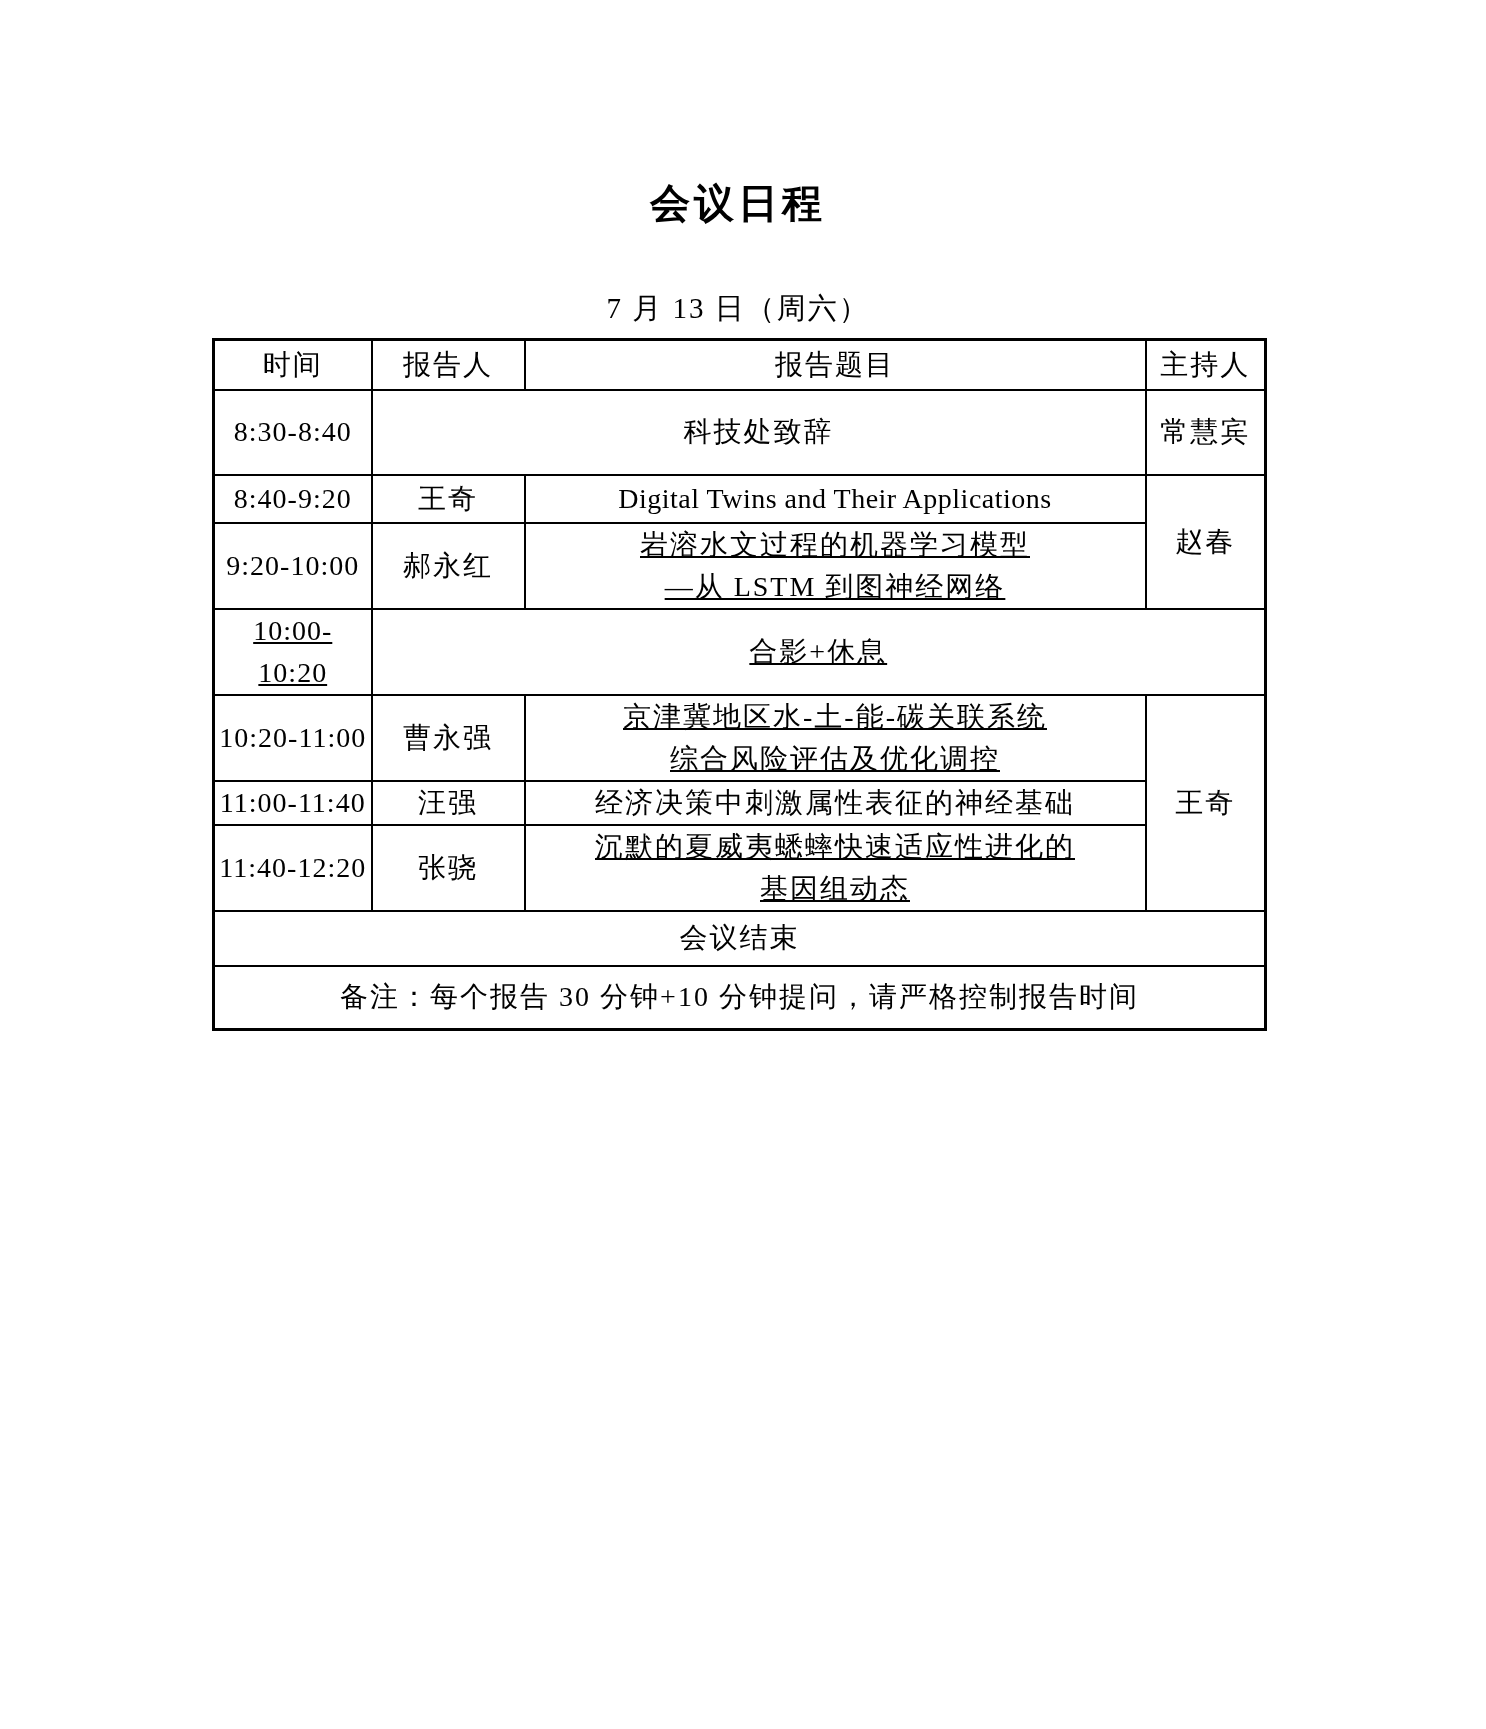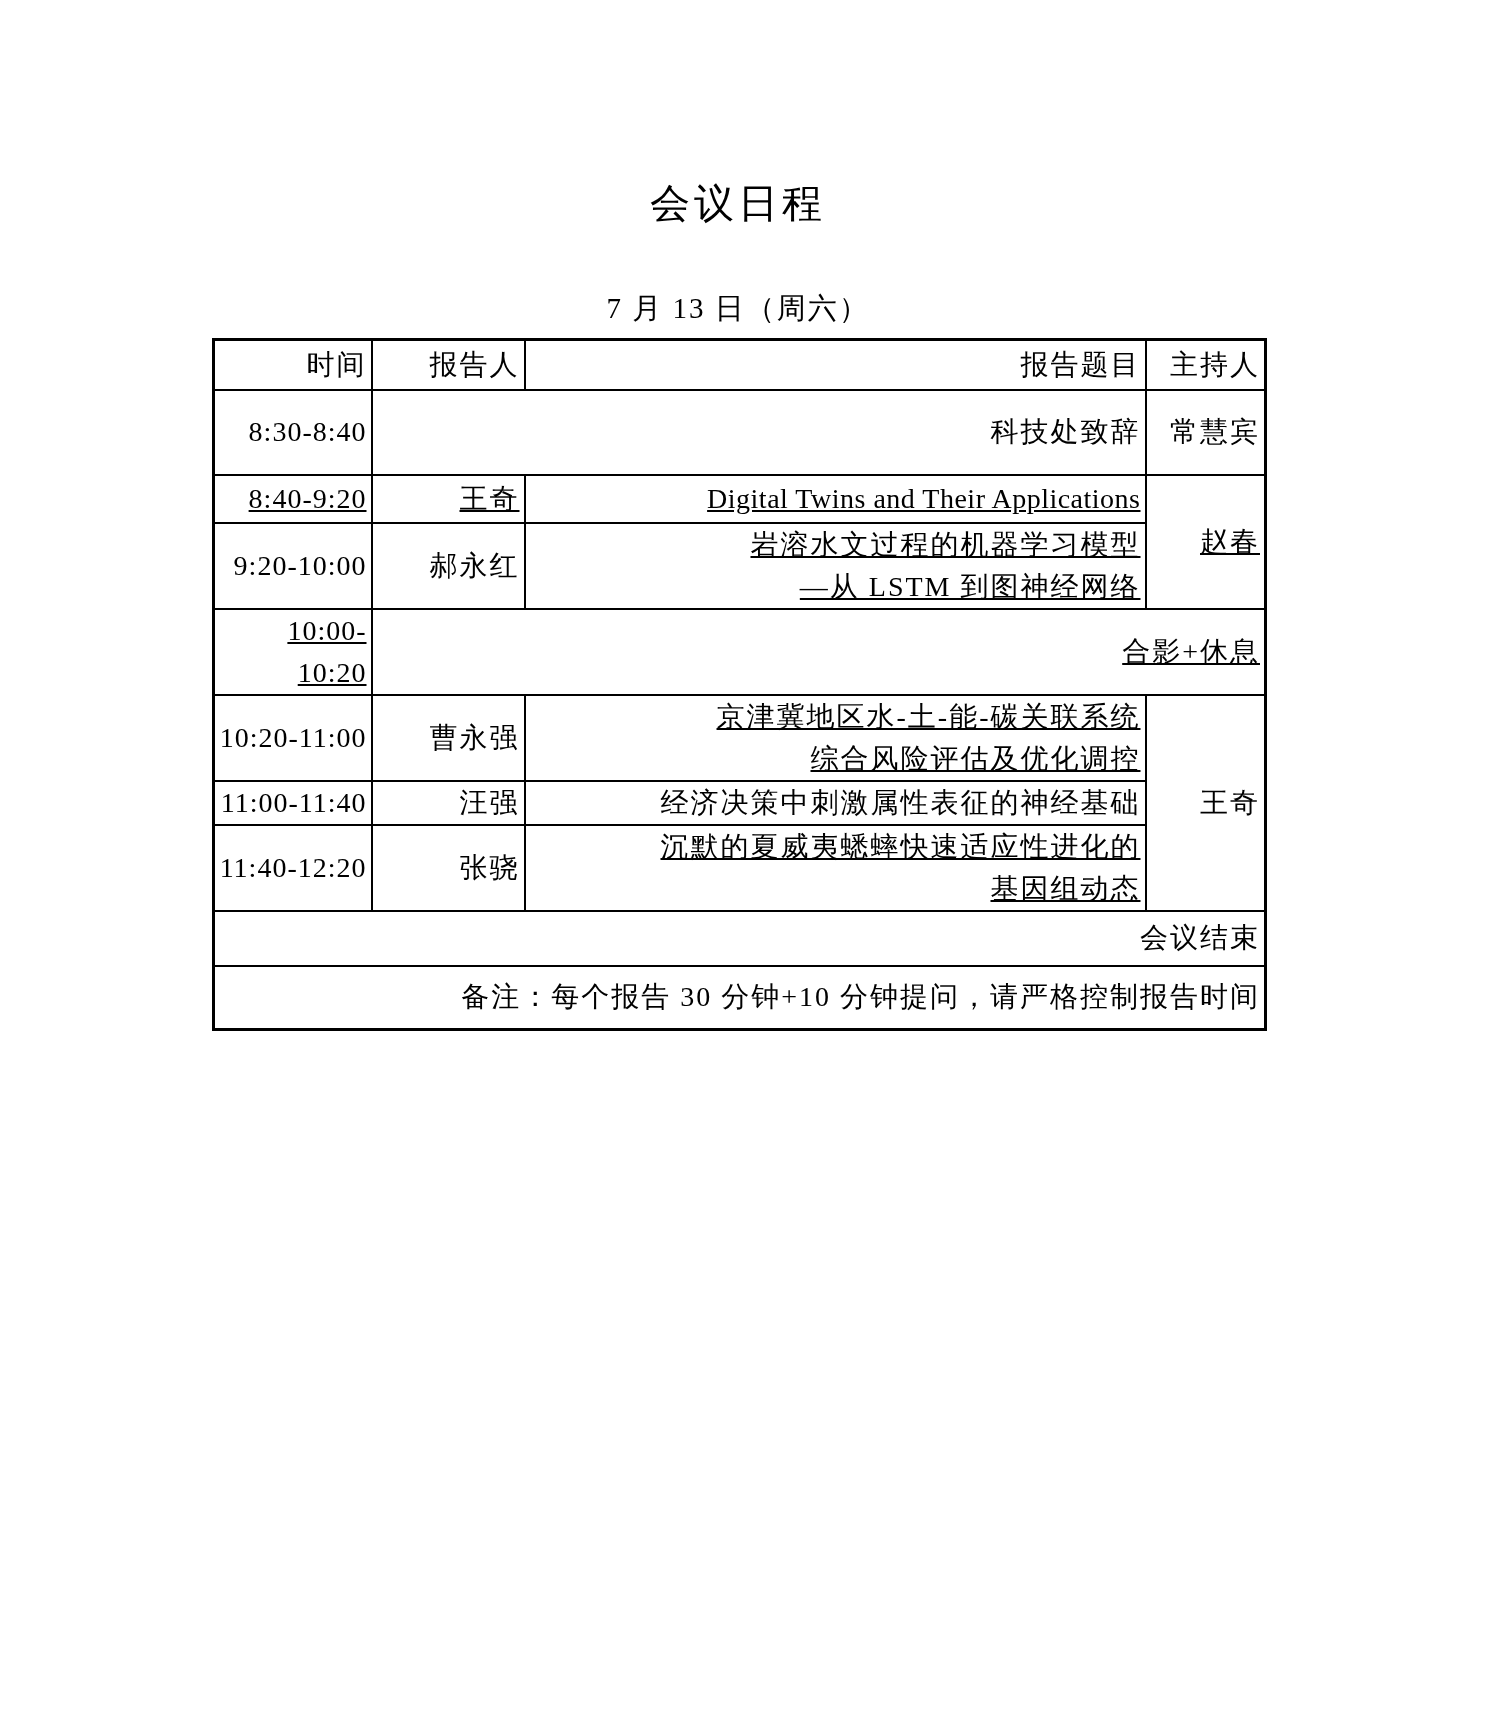--- a/index.html
+++ b/index.html
@@ -17,21 +17,21 @@
   .doc {
     width: 1052px;
     margin-left: 212px;
   }
   .page-title {
     margin: 0;
     padding-top: 180px;
     text-align: center;
     font-size: 40px;
     line-height: 48px;
-    font-weight: normal;
+    font-weight: bold;
     letter-spacing: 4px;
   }
   .date-heading {
     margin-top: 62px;
     text-align: center;
     font-size: 29px;
     line-height: 36px;
     letter-spacing: 2px;
   }
   .date-heading .date-strong {
@@ -40,41 +40,41 @@
   table.agenda {
     margin-top: 12px;
     width: 1052px;
     border-collapse: collapse;
     table-layout: fixed;
     border: 3px solid #000000;
   }
   table.agenda td, table.agenda th {
     border: 2px solid #000000;
     padding: 0 4px;
-    text-align: right;
+    text-align: center;
     vertical-align: middle;
     font-size: 28px;
     font-weight: normal;
     letter-spacing: 2px;
     line-height: 42px;
     overflow: hidden;
   }
   table.agenda .latin {
     letter-spacing: 0.5px;
   }
   table.agenda .time-cell {
     letter-spacing: 1px;
   }
   .multiline {
     white-space: pre-line;
     text-decoration: underline;
   }
   .h-header   { height: 50px; }
   .h-row1     { height: 85px; }
-  .h-row2     { height: 48px; text-decoration: underline; }
+  .h-row2     { height: 48px; }
   .h-row3     { height: 85px; }
   .h-row4     { height: 50px; text-decoration: underline; }
   .h-row5     { height: 82px; }
   .h-row6     { height: 42px; }
   .h-row7     { height: 82px; }
   .h-rowend   { height: 55px; }
   .h-rownote  { height: 64px; }
 </style>
 </head>
 <body>

